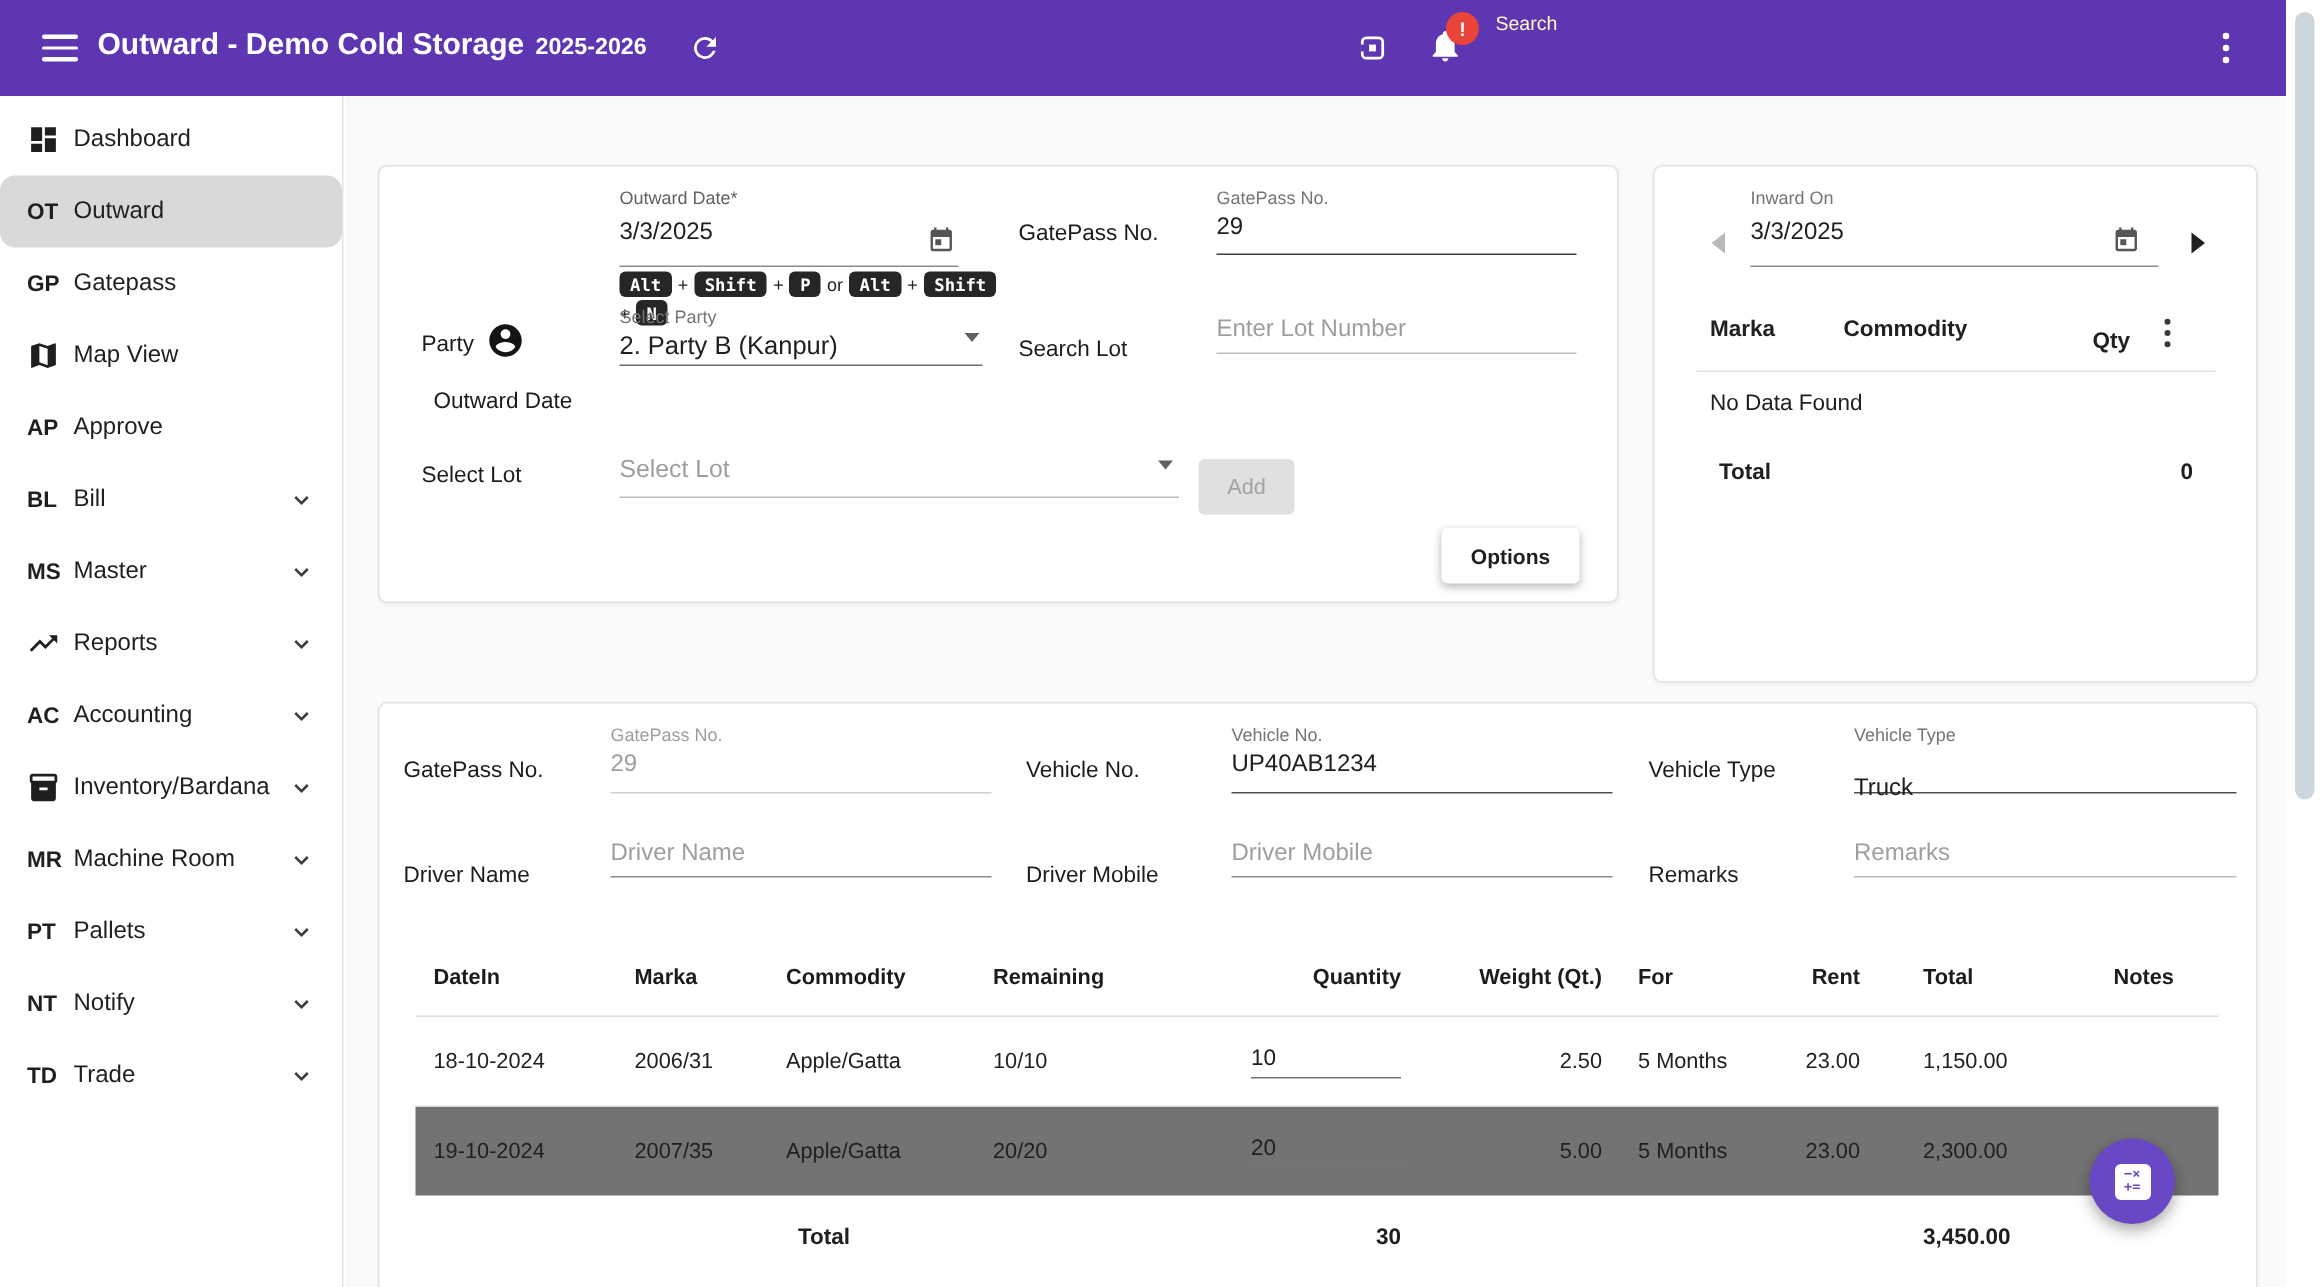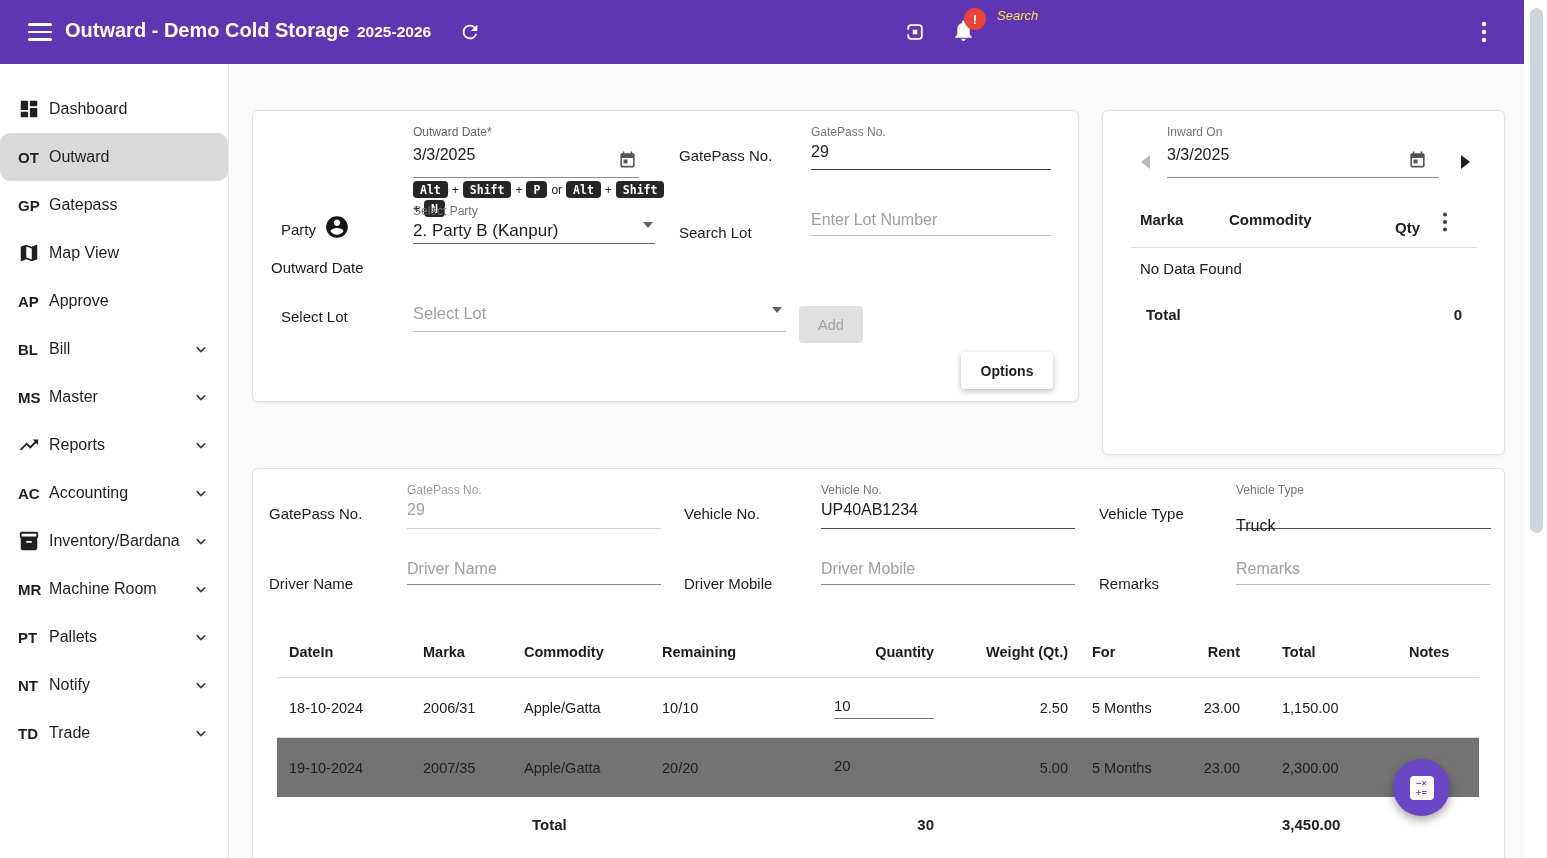--- a/index.html
+++ b/index.html
@@ -10,30 +10,30 @@
   .appbar { position:absolute; left:0; top:0; width:1524px; height:64px; background:#5e36b1; z-index:6; }
   .appbar .hamburger { position:absolute; left:28px; top:23px; width:24px; height:18px; cursor:pointer; }
   .appbar .hamburger span { display:block; height:2.6px; background:#fff; border-radius:2px; margin-bottom:5px; }
   .app-title { position:absolute; left:65px; top:19px; font-size:20px; font-weight:700; color:#fff; }
   .app-session { position:absolute; left:357px; top:23px; font-size:15.5px; font-weight:700; color:#fff; }
   .refresh-btn { position:absolute; left:459px; top:21px; cursor:pointer; }
   .gate-btn { position:absolute; left:905px; top:22px; cursor:pointer; }
   .bell-btn { position:absolute; left:951px; top:18px; cursor:pointer; }
   .badge { position:absolute; left:964px; top:8px; width:22px; height:22px; border-radius:50%; background:#e8443a;
            color:#fff; font-size:13px; font-weight:700; display:flex; align-items:center; justify-content:center; }
-  .search-lbl { position:absolute; left:997px; top:8px; color:#fde047; font-size:13px; font-weight:500;font-style:italic; }
+  .search-lbl { position:absolute; left:997px; top:8px; color:#fef9c3; font-size:13px; font-weight:500; }
   .kebab-btn { position:absolute; left:1477px; top:21px; cursor:pointer; }
 
   
   .scroll-strip { position:absolute; right:0; top:0; width:23px; height:858px; background:#fff; z-index:10; }
   .scroll-thumb { position:absolute; left:6px; top:8px; width:13px; height:525px; background:#ccd6dc; border-radius:7px; }
 
   
   .sidebar { position:absolute; left:0; top:64px; width:229px; height:794px; background:#fff;
-             border-right:1px solid #e4e4e4; padding-top:21px; z-index:4; }
+             border-right:1px solid #e4e4e4; padding-top:5px; z-index:4; }
   .side-item { height:48px; display:flex; align-items:center; padding-left:18px; position:relative; cursor:pointer; }
   .side-item .pfx { font-weight:700; font-size:15px; color:#1f1f1f; width:31px; flex:0 0 31px; }
   .side-item .icn { width:31px; flex:0 0 31px; display:flex; align-items:center; }
   .side-item .lbl { font-size:16px; color:#1f1f1f; white-space:nowrap; }
   .side-item .chev { position:absolute; right:17px; top:14px; }
   .side-item.selected { background:#d9d9d9; border-radius:10px; }
 
   
   .main-bg { position:absolute; left:230px; top:64px; width:1294px; height:794px; background:#fafafa; }
   .card { position:absolute; background:#fff; border:1px solid #e2e2e2; border-radius:6px;
@@ -230,21 +230,21 @@
     <span class="lbl">Trade</span>
     <span class="chev"><svg width="20" height="20" viewBox="0 0 24 24">
           <path d="M7 10l5 5 5-5" stroke="#3c3c3c" stroke-width="2" fill="none"></path>
         </svg></span>
   </div>
 </div>
 
 <div class="main-bg"></div>
 
 <div class="card" id="card-outward">
-  <div class="abs row-lbl" style="left:18px; top:148px;">Outward Date</div>
+  <div class="abs row-lbl" style="left:36px; top:148px;">Outward Date</div>
   <div class="ufield" style="left:160px; top:14px; width:226px; height:53px; border-bottom:1px solid #8a8a8a;">
     <div class="flabel" style="color:#616161;">Outward Date*</div>
     <div class="fvalue" style="margin-top:7px;">3/3/2025</div>
     <span class="abs" style="right:2px; top:25px;">
       <svg width="19" height="19" viewBox="0 0 24 24">
           <path fill="#555" d="M19 4h-1V2h-2v2H8V2H6v2H5c-1.11 0-2 .9-2 2v14c0 1.1.89 2 2 2h14c1.1 0 2-.9 2-2V6c0-1.1-.9-2-2-2zm0 16H5V10h14v10z"></path>
           <rect x="7" y="12" width="5" height="5" fill="#555"></rect>
         </svg>
     </span>
   </div>

